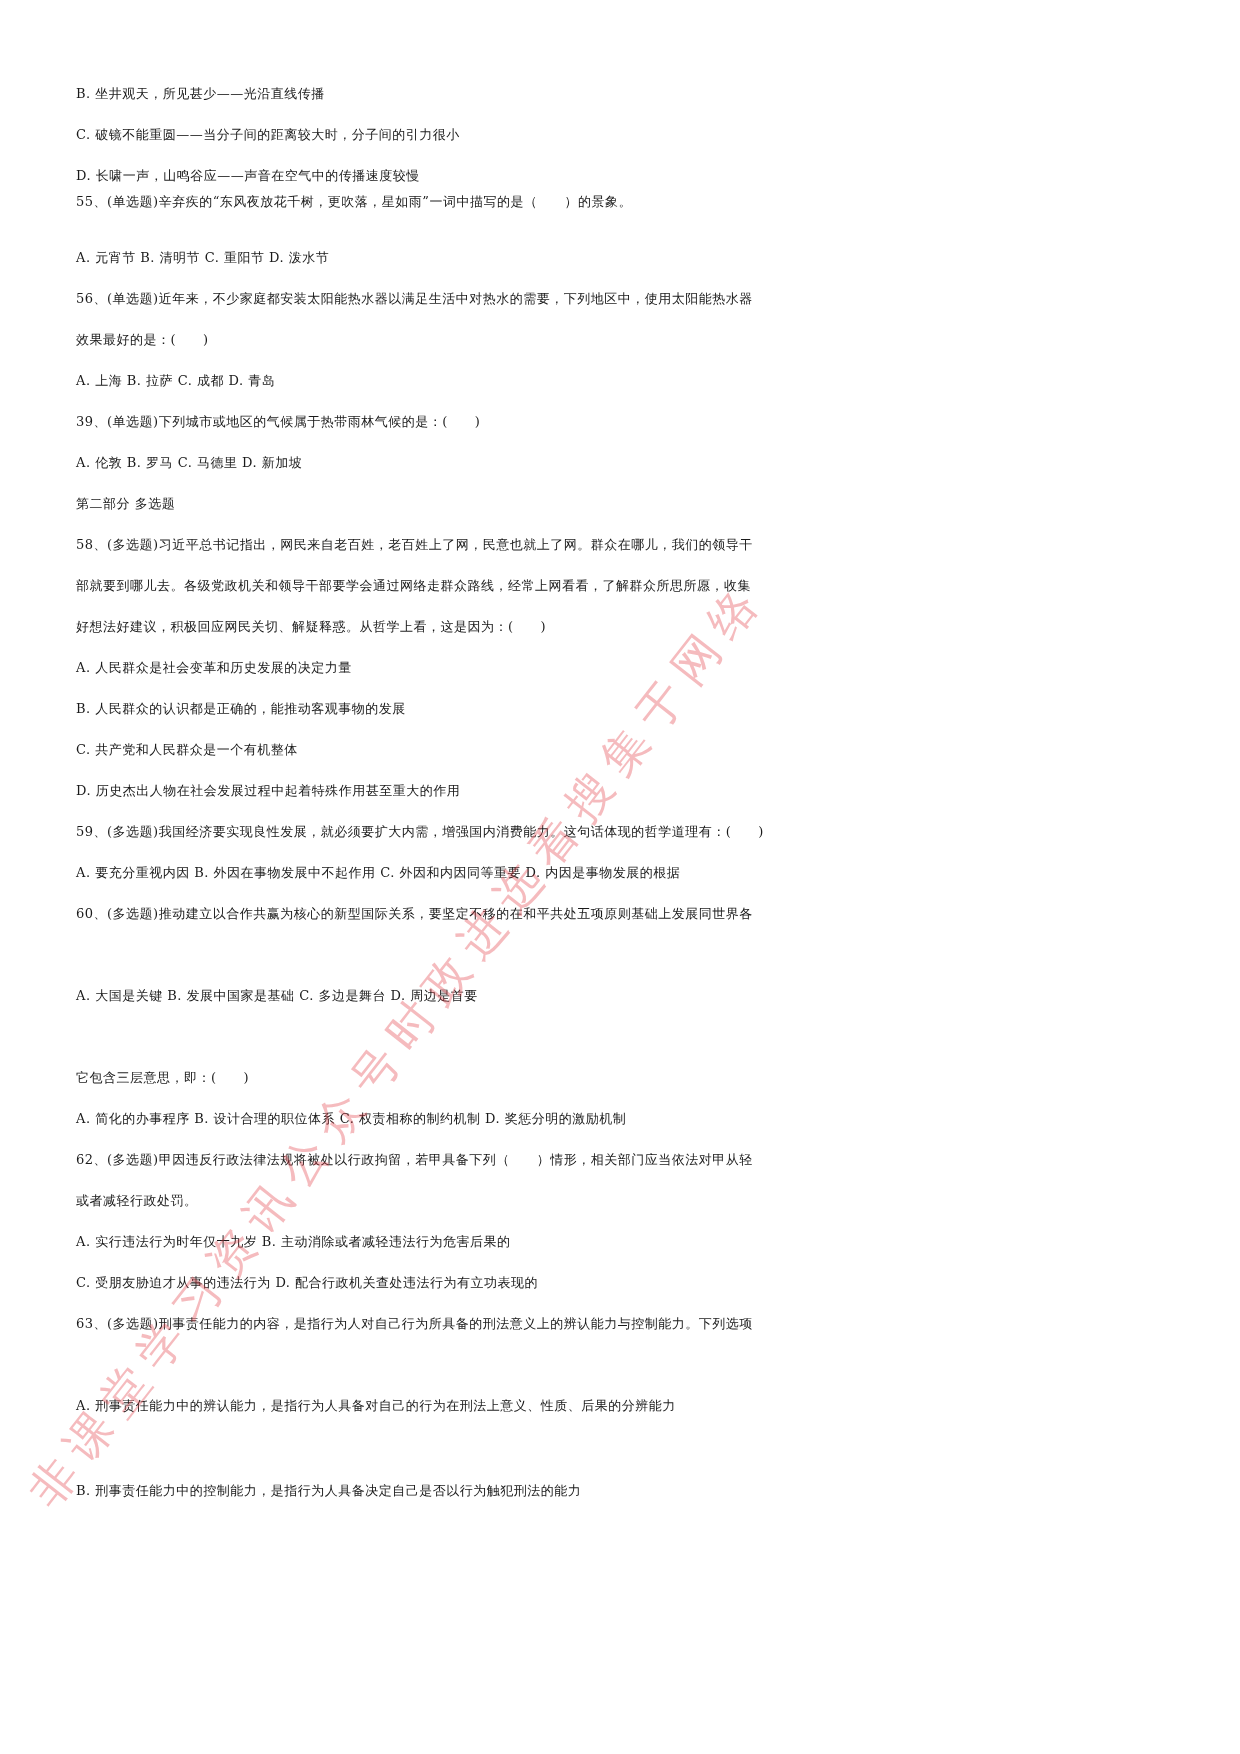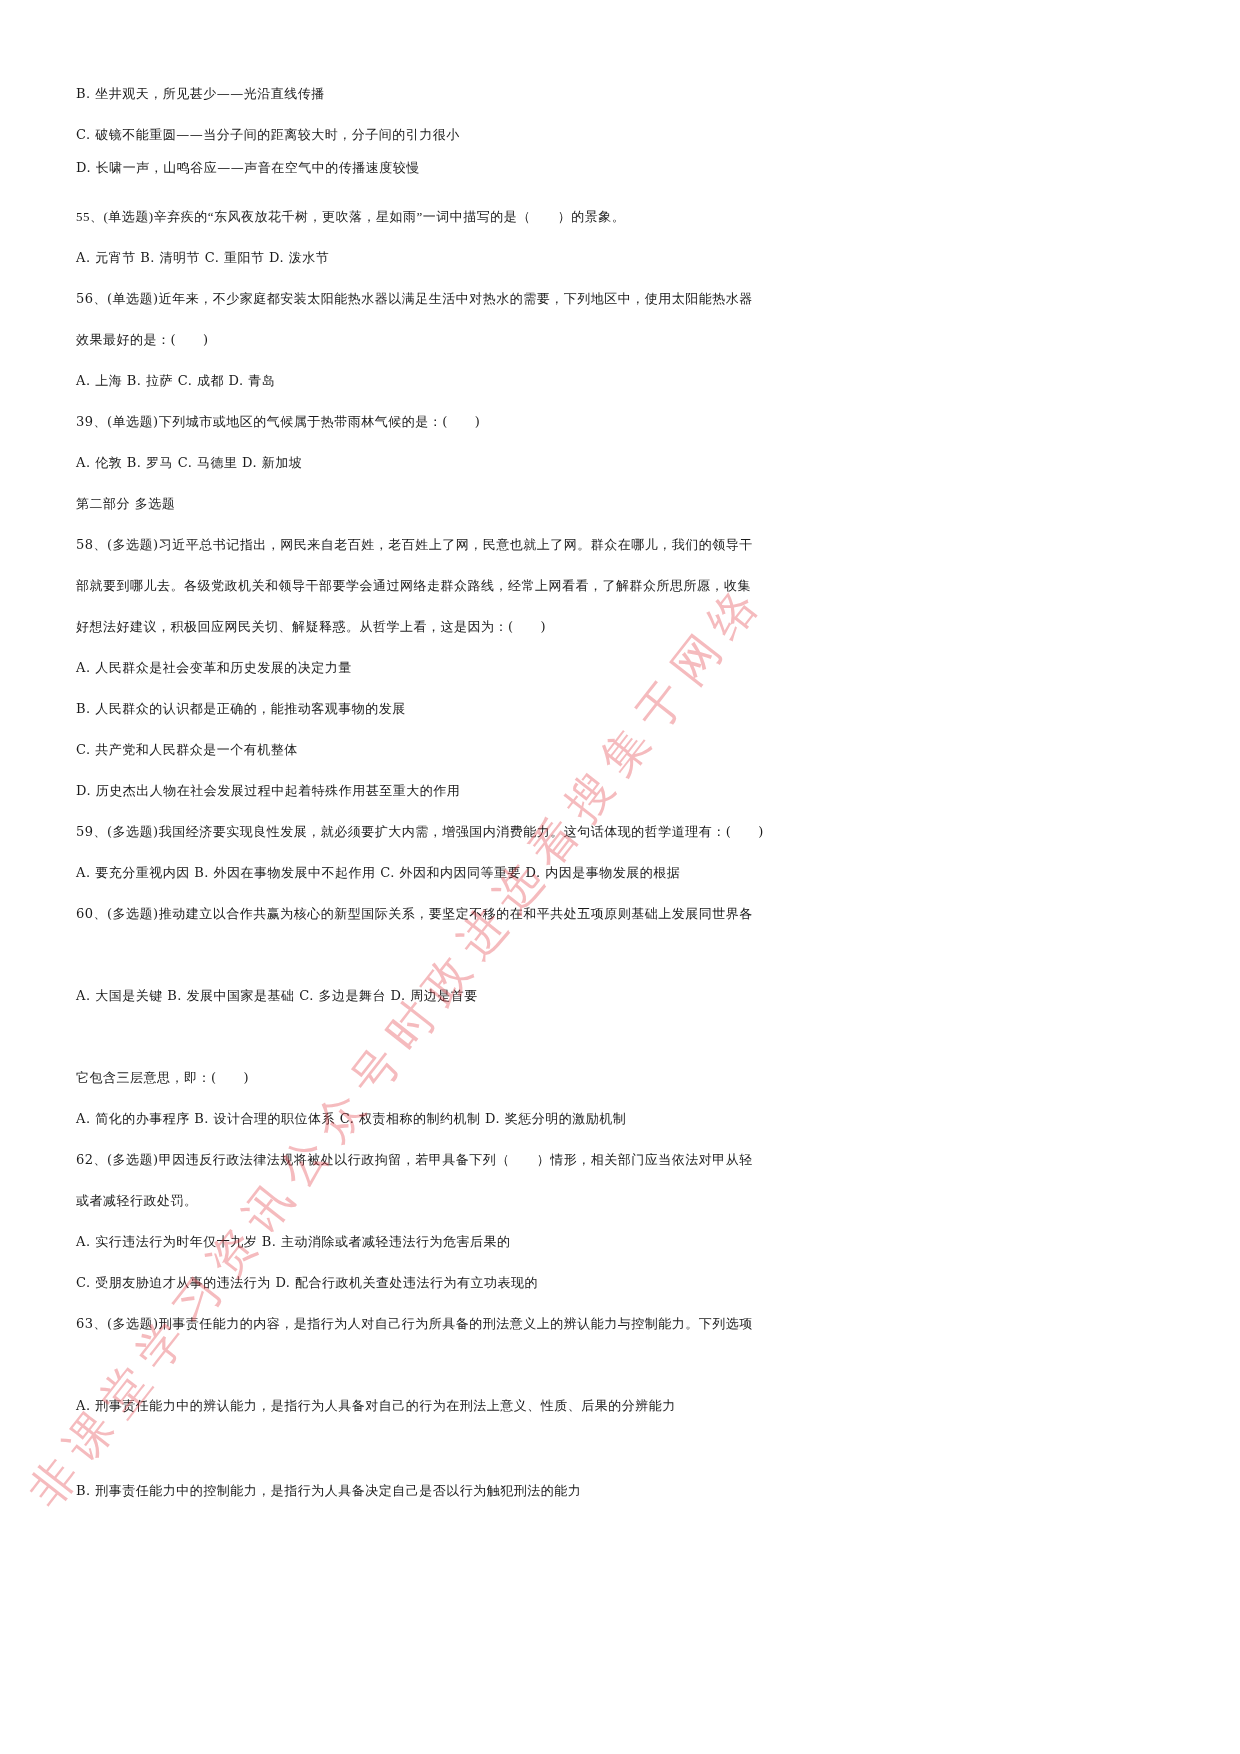--- a/index.html
+++ b/index.html
@@ -11,22 +11,22 @@
                font-family: "DejaVu Sans", sans-serif; white-space: nowrap;
                transform-origin: left center; transform: rotate(-52deg);
                left: 40px; top: 1470px; letter-spacing: 12px; pointer-events: none; }
 </style>
 </head>
 <body>
 
 <div class="page">
   <div class="line" style="top: 82px;">B. 坐井观天，所见甚少——光沿直线传播</div>
   <div class="line" style="top: 123px;">C. 破镜不能重圆——当分子间的距离较大时，分子间的引力很小</div>
-  <div class="line" style="top: 156px;">D. 长啸一声，山鸣谷应——声音在空气中的传播速度较慢</div>
-  <div class="line" style="top: 205px; font-family: Liberation Serif, serif;">55、(单选题)辛弃疾的“东风夜放花千树，更吹落，星如雨”一词中描写的是（　　）的景象。</div>
+  <div class="line" style="top: 164px;">D. 长啸一声，山鸣谷应——声音在空气中的传播速度较慢</div>
+  <div class="line" style="top: 190px;">55、(单选题)辛弃疾的“东风夜放花千树，更吹落，星如雨”一词中描写的是（　　）的景象。</div>
   <div class="line" style="top: 246px;">A. 元宵节 B. 清明节 C. 重阳节 D. 泼水节</div>
   <div class="line" style="top: 287px;">56、(单选题)近年来，不少家庭都安装太阳能热水器以满足生活中对热水的需要，下列地区中，使用太阳能热水器</div>
   <div class="line" style="top: 328px;">效果最好的是：(　　)</div>
   <div class="line" style="top: 369px;">A. 上海 B. 拉萨 C. 成都 D. 青岛</div>
   <div class="line" style="top: 410px;">39、(单选题)下列城市或地区的气候属于热带雨林气候的是：(　　)</div>
   <div class="line" style="top: 451px;">A. 伦敦 B. 罗马 C. 马德里 D. 新加坡</div>
   <div class="line" style="top: 492px;">第二部分 多选题</div>
   <div class="line" style="top: 533px;">58、(多选题)习近平总书记指出，网民来自老百姓，老百姓上了网，民意也就上了网。群众在哪儿，我们的领导干</div>
   <div class="line" style="top: 574px;">部就要到哪儿去。各级党政机关和领导干部要学会通过网络走群众路线，经常上网看看，了解群众所思所愿，收集</div>
   <div class="line" style="top: 615px;">好想法好建议，积极回应网民关切、解疑释惑。从哲学上看，这是因为：(　　)</div>

